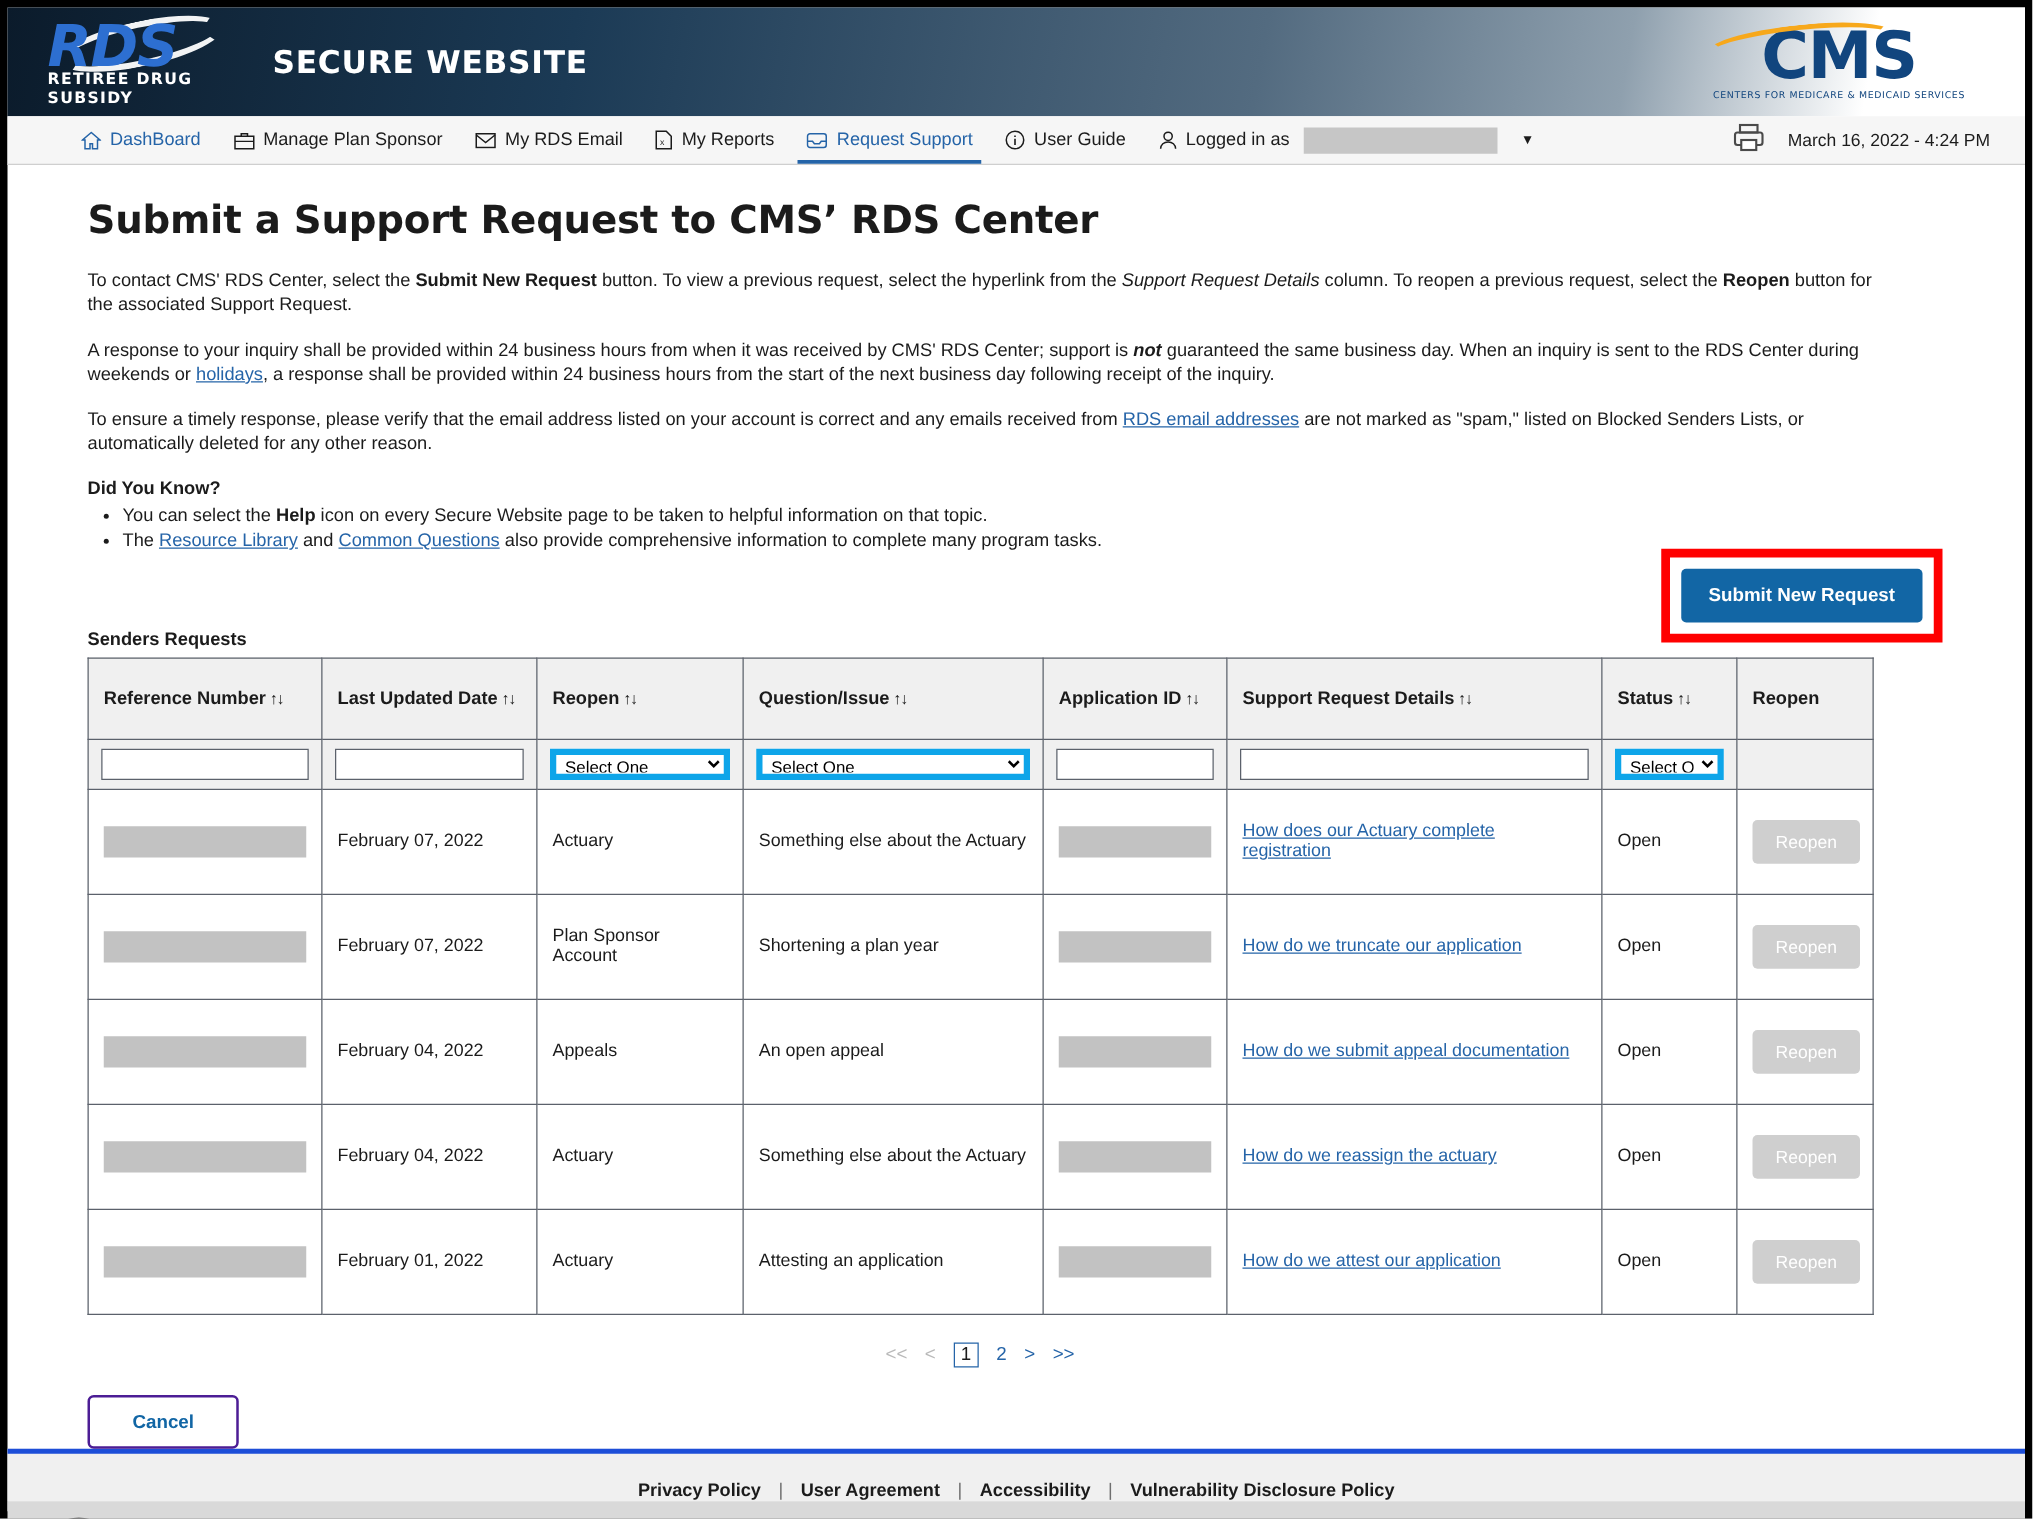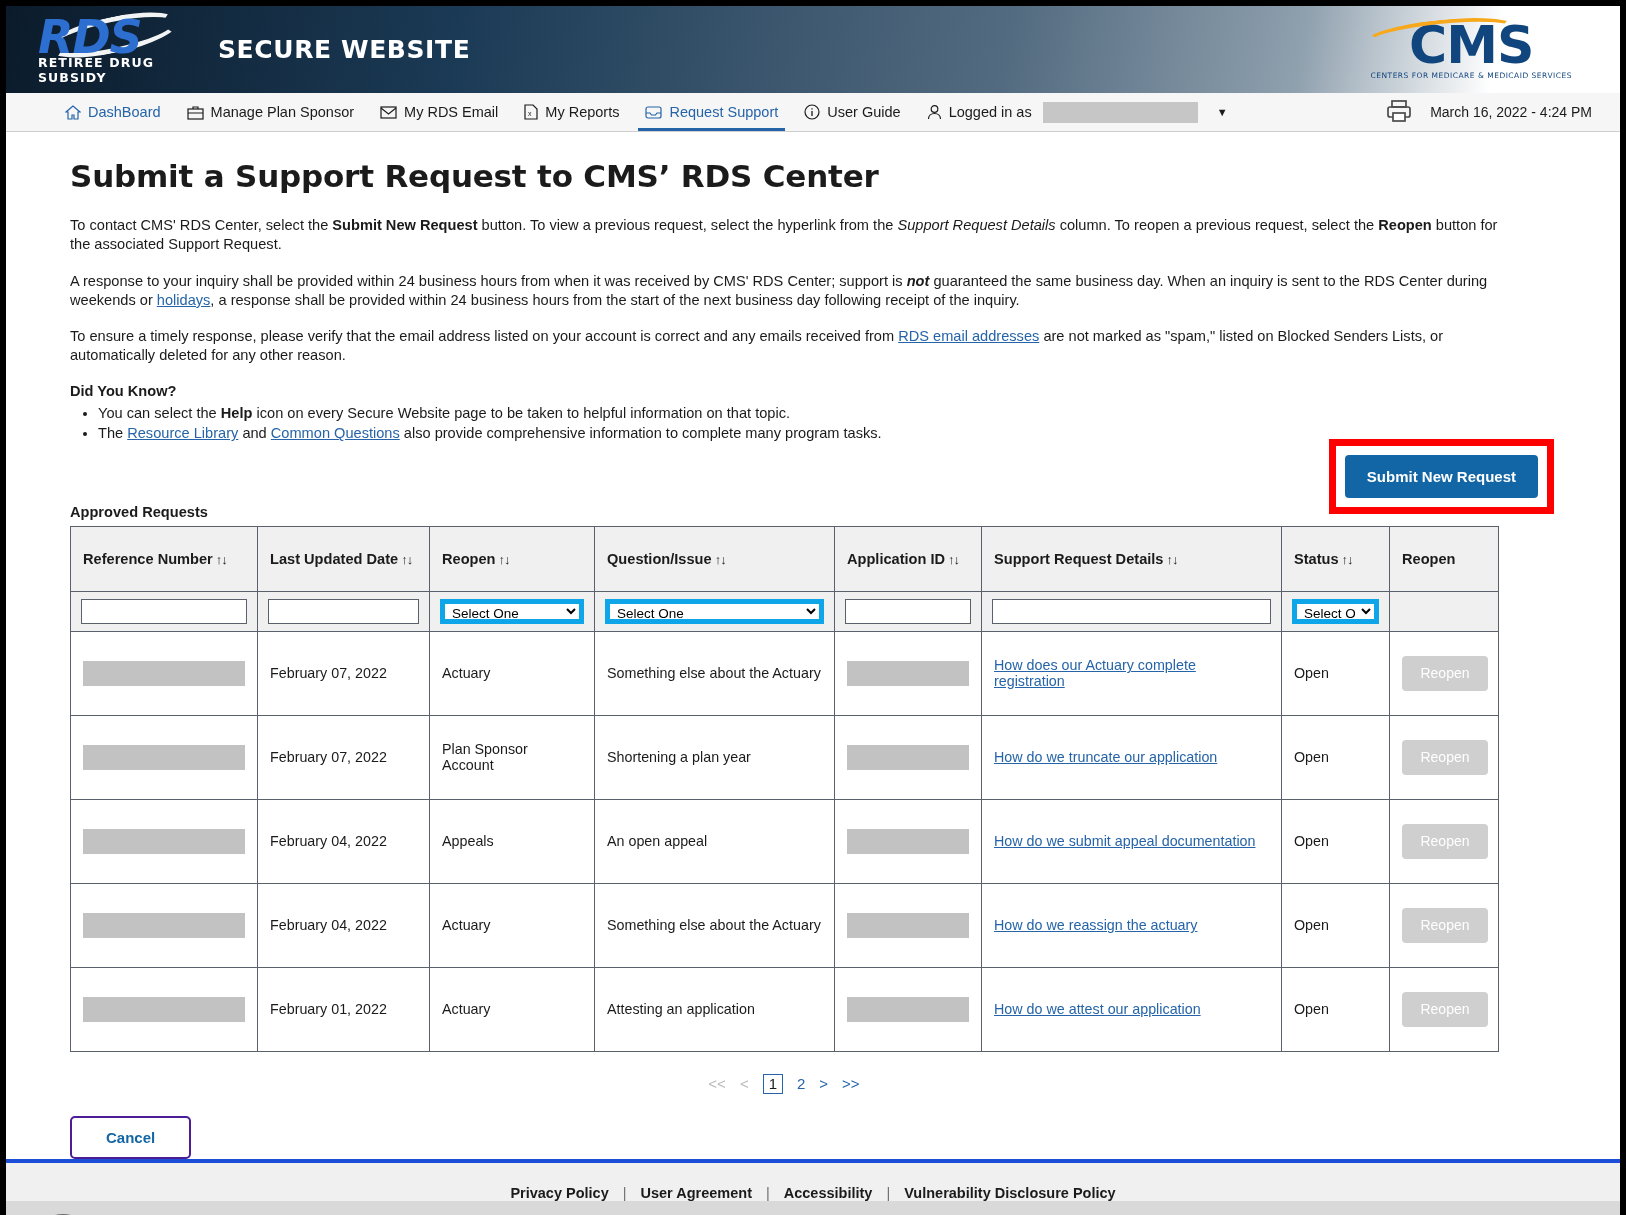--- a/index.html
+++ b/index.html
@@ -513,21 +513,21 @@
       <li>
         <span>You can select the </span><span class="bold">Help</span><span> icon on every Secure Website page to be taken to helpful information on that topic.</span>
       </li>
       <li>
         <span>The </span><a class="lnk" href="#">Resource Library</a><span> and </span><a class="lnk" href="#">Common Questions</a><span> also provide comprehensive information to complete many program tasks.</span>
       </li>
     </ul>
 
     
     <div class="submit-row">
-      <div class="prev-req-label">Approved Requests</div>
+      <div class="prev-req-label">Senders Requests</div>
       <div class="highlight-box">
         <button class="btn-primary">Submit New Request</button>
       </div>
     </div>
 
     
     <table class="req">
       <colgroup>
         <col class="c1">
           <col class="c2">

